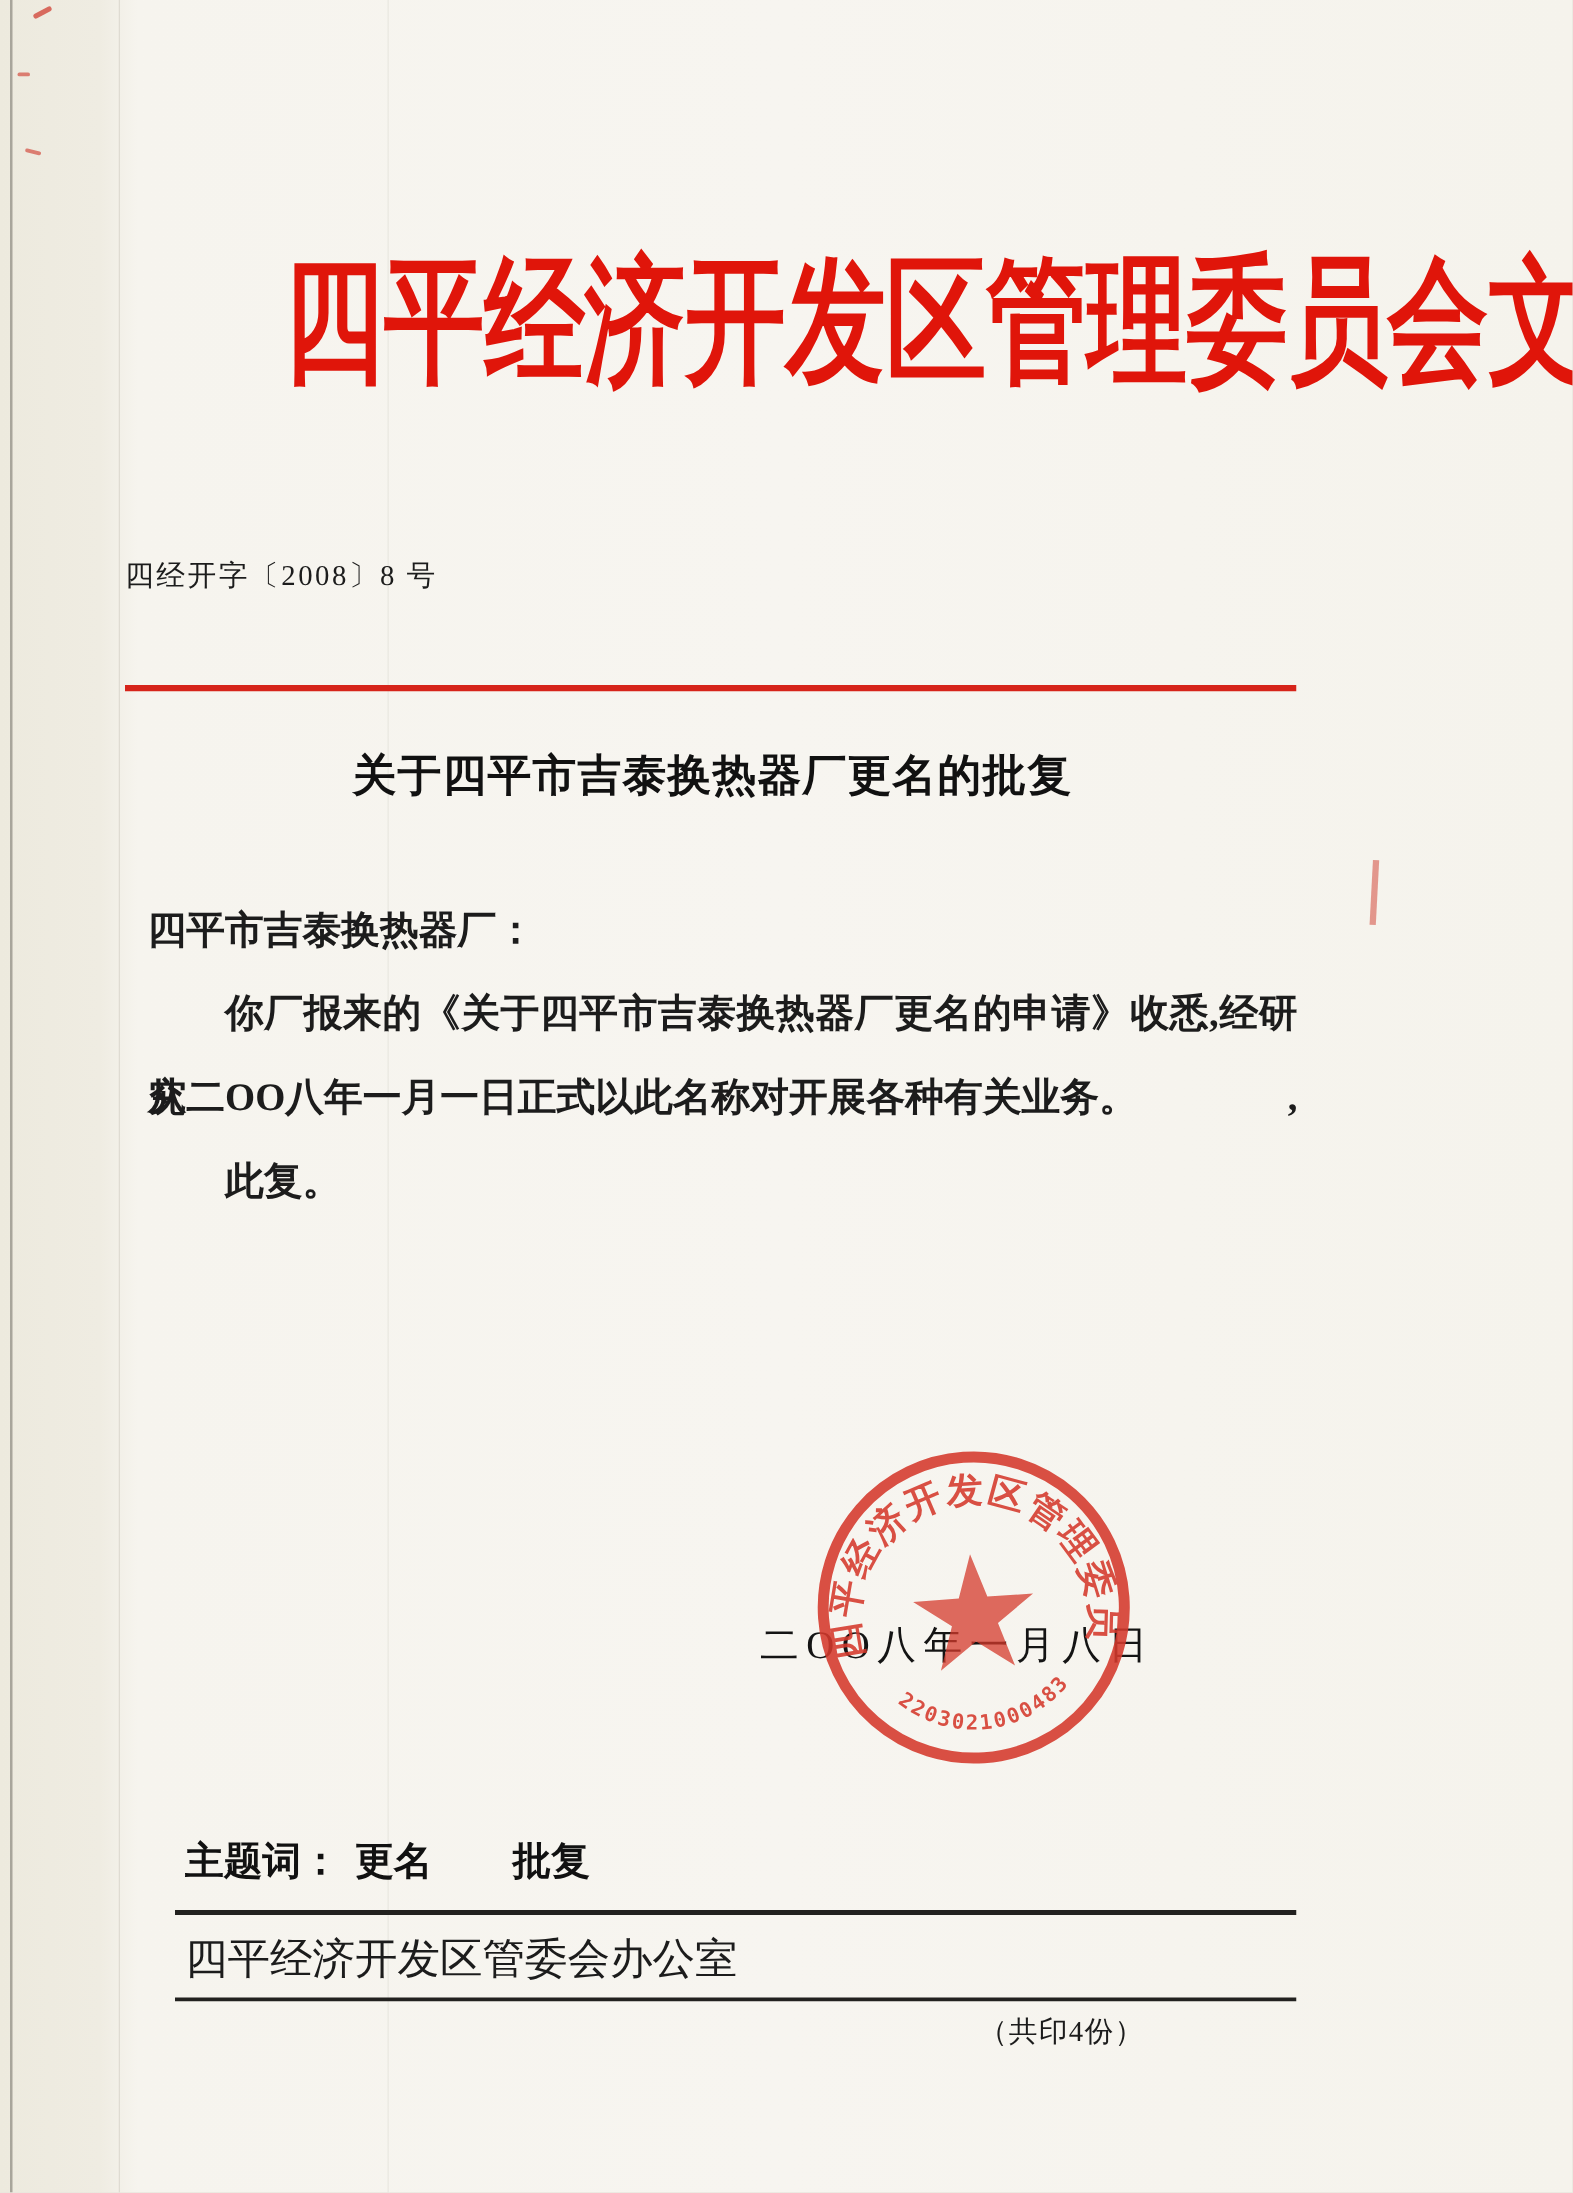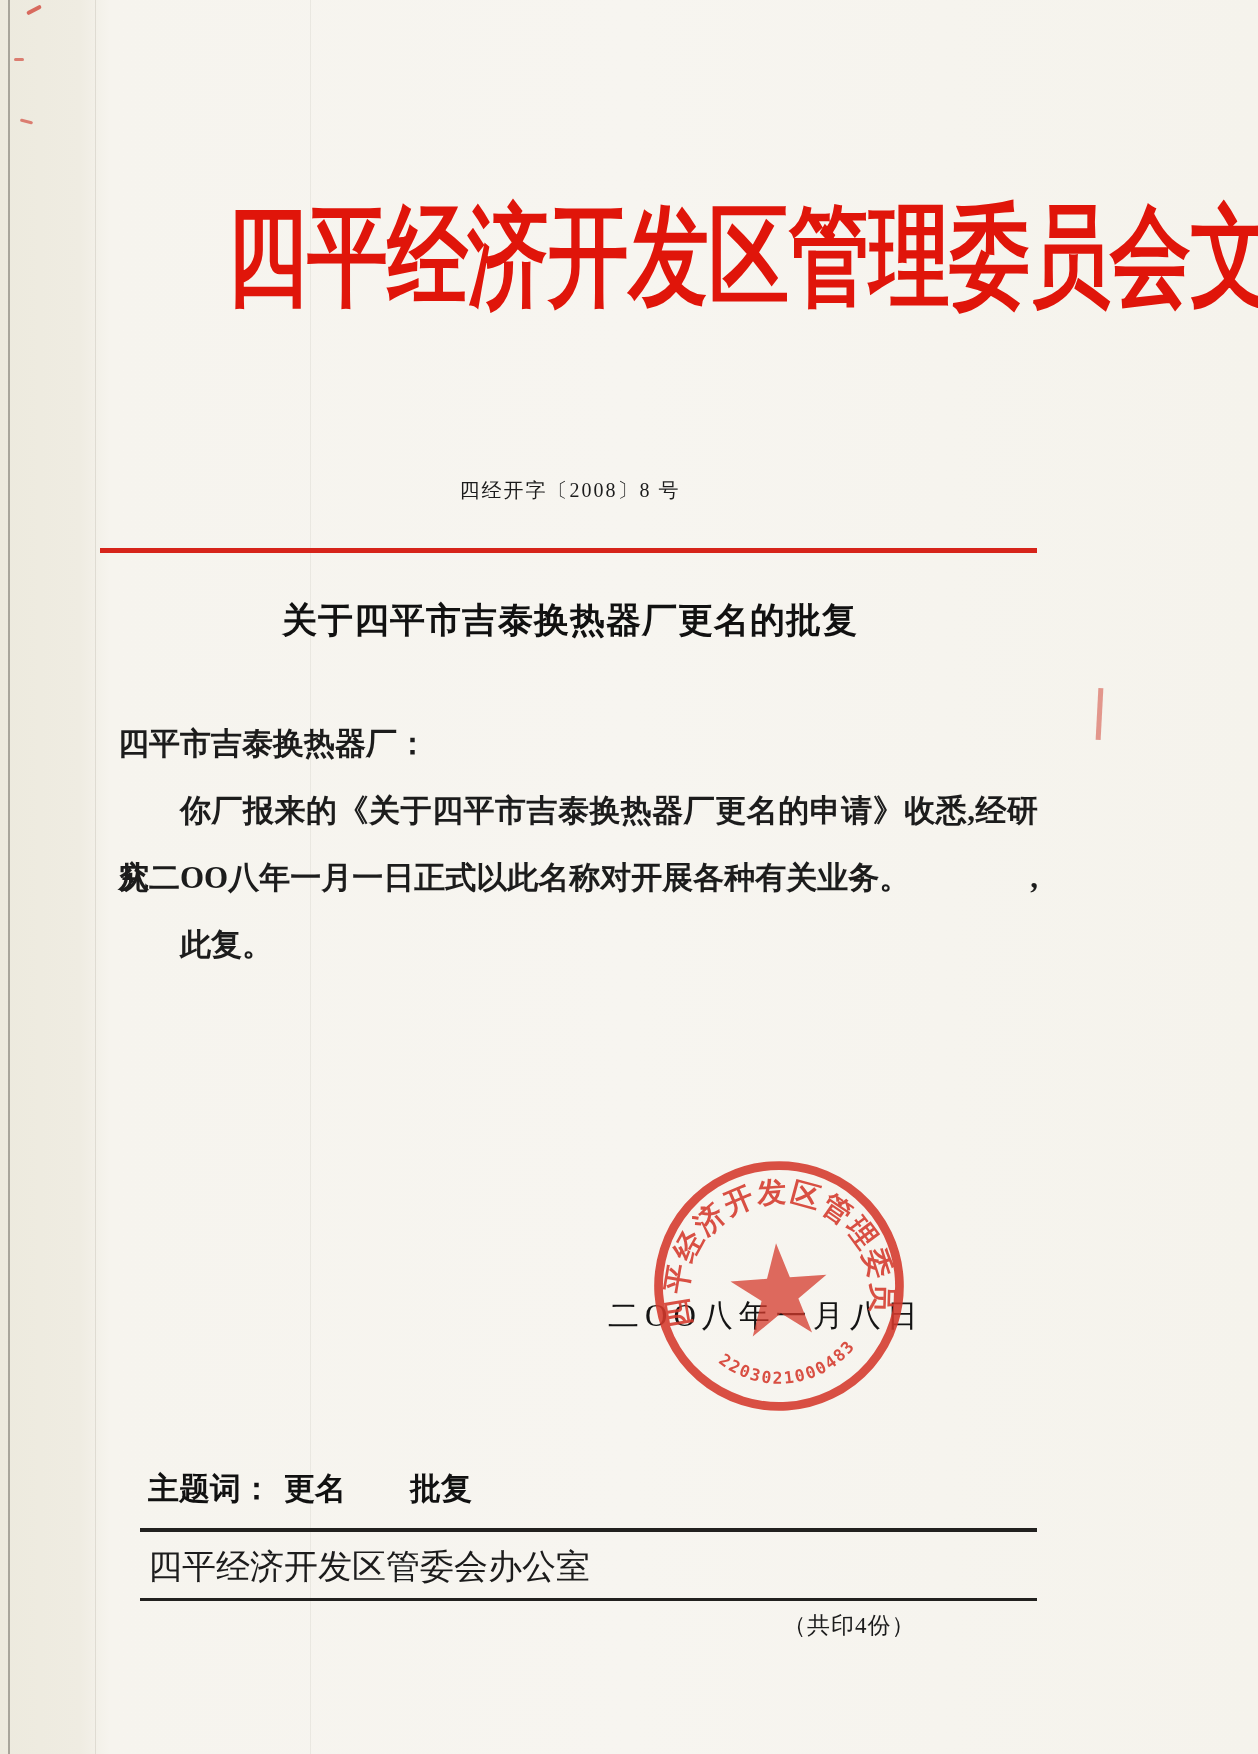--- a/index.html
+++ b/index.html
@@ -26,21 +26,21 @@
   .masthead{
     position:absolute;left:100px;top:192px;width:940px;height:130px;
     line-height:130px;text-align:center;white-space:nowrap;
     font-size:110px;font-weight:900;color:#e0150a;
     font-family:"Liberation Serif","DejaVu Serif",serif;
     transform:scaleX(0.73);transform-origin:50% 50%;
     letter-spacing:0px;
   }
   .doc-number{
     position:absolute;left:100px;top:445px;width:940px;
-    text-align:center;font-size:20px;color:#1c1c1c;letter-spacing:2px;margin-top:32px;
+    text-align:left;font-size:23px;color:#1c1c1c;letter-spacing:2px;
   }
   .red-rule{
     position:absolute;left:100px;top:548px;width:937px;height:5px;
     background:#d6241a;
   }
   .doc-title{
     position:absolute;left:100px;top:597px;width:940px;
     text-align:center;font-size:35px;font-weight:bold;color:#111;
     font-family:"Liberation Sans","DejaVu Sans",sans-serif;
     letter-spacing:1px;

